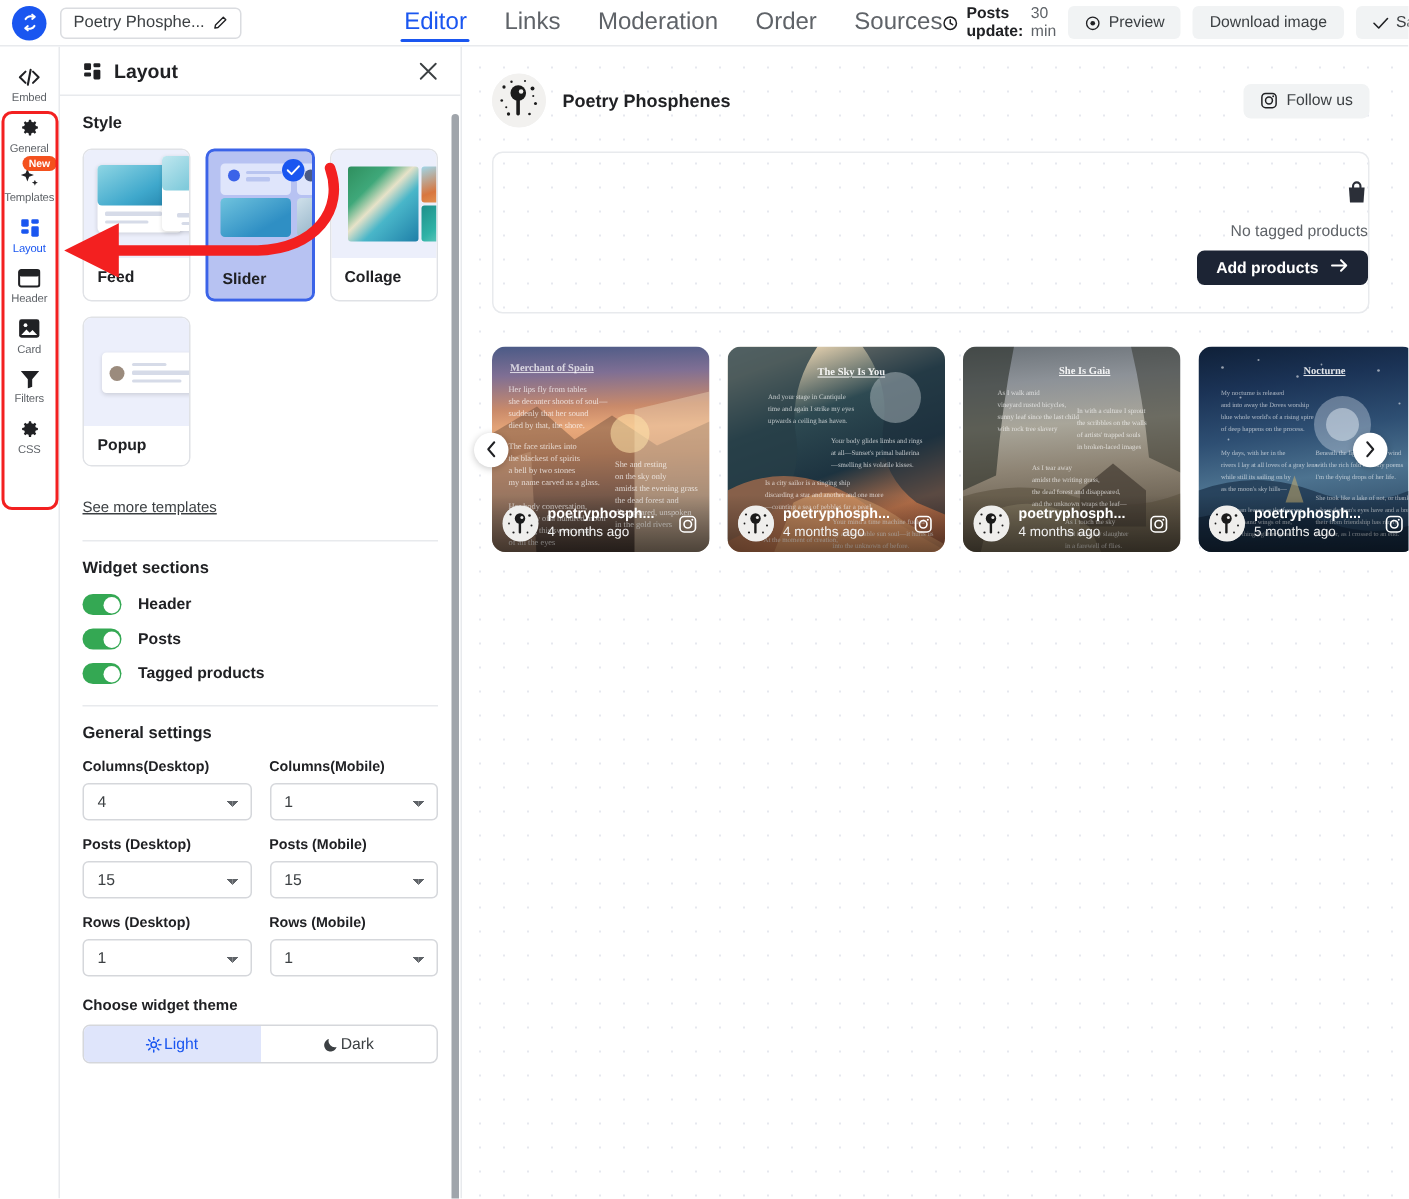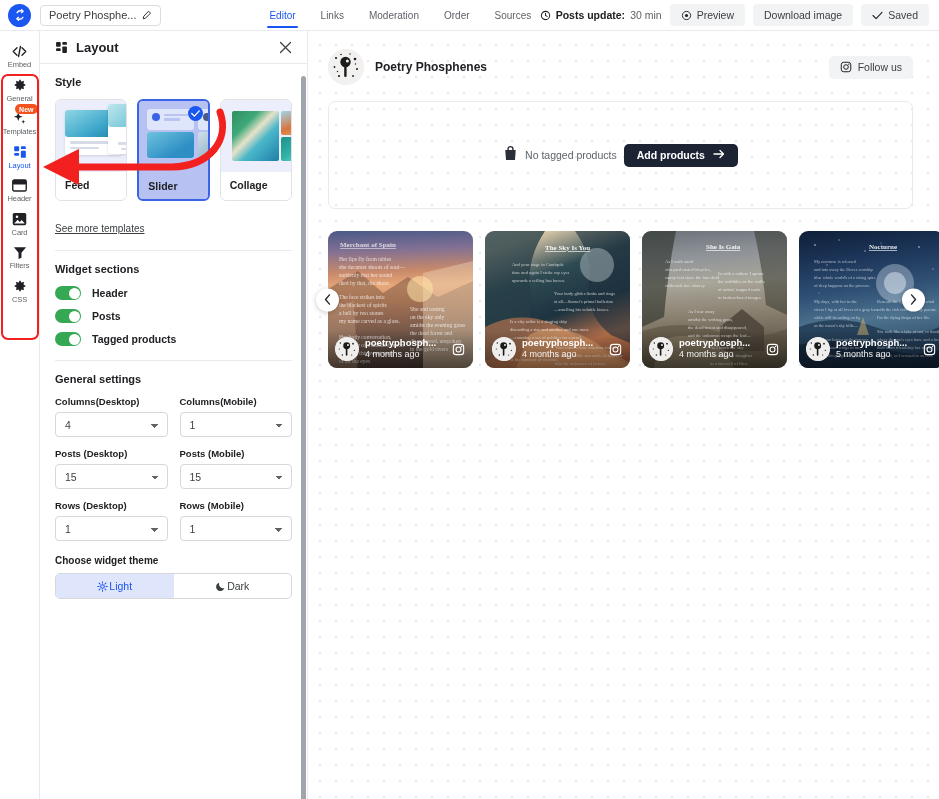--- a/index.html
+++ b/index.html
@@ -33,21 +33,21 @@
     height: 21px; padding: 0 8px;
     border: 1px solid #dadce0; border-radius: 4px;
     background: #fff;
     font-size: 11px; color: #3c4043; white-space: nowrap;
   }
   .pencil-ic { width: 10px; height: 10px; flex:0 0 10px; }
   .pencil-ic svg { display:block; }
 
   .nav-tabs { display: flex; align-items: center; gap: 25px; margin-left: 108px; height: 31px; }
   .nav-tab {
-    font-size: 10px; color: #5f6368; position: relative;
+    font-size: 16px; color: #5f6368; position: relative;
     height: 31px; display: flex; align-items: center; cursor: pointer;
   }
   .nav-tab.active { color: #1a56f0; font-weight: 400; }
   .nav-tab.active::after {
     content: ""; position: absolute; left: -2px; right: -2px; bottom: 3px;
     height: 2px; background: #1a56f0; border-radius: 1px;
   }
 
   .topbar-right { margin-left: auto; display: flex; align-items: center; gap: 8px; }
   .posts-update { display: flex; align-items: center; gap: 5px; font-size: 10.5px; color: #5f6368; }
@@ -196,22 +196,22 @@
   .w-name { font-size: 12px; font-weight: 700; color: #202124; }
   .follow-btn {
     margin-left: auto; display: flex; align-items: center; gap: 6px;
     background: #f1f3f4; border-radius: 5px; height: 23px; padding: 0 11px;
     font-size: 10.5px; color: #3c4043; cursor: pointer;
   }
   .follow-btn svg { display:block; }
 
   .tagged-box {
     border: 1px solid #e8eaed; border-radius: 7px;
-    height: 108px; display: flex; flex-direction: row;
-    align-items: center; justify-content: center; gap: 7px;
+    height: 108px; display: flex; flex-direction: column;
+    align-items: flex-end; justify-content: center; gap: 7px;
     margin-bottom: 22px; background: transparent;
   }
   .tagged-txt { font-size: 10.5px; color: #5f6368; }
   .add-prod-btn {
     background: #1c2434; color: #fff; border-radius: 5px;
     height: 23px; padding: 0 13px; font-size: 10.5px;
     display: flex; align-items: center; gap: 8px; cursor: pointer;
     font-weight: 700;
   }
 
@@ -490,20 +490,34 @@
               <div class="style-thumb">
                 <div style="position:absolute;left:11px;top:11px;width:47px;height:50px;border-radius:2px;background:linear-gradient(135deg,#2f8f5e 0%,#3fa87a 28%,#e7e2c8 45%,#49b6c9 62%,#1f7fa8 100%);"></div>
                 <div style="position:absolute;left:60px;top:11px;width:25px;height:24px;border-radius:2px;background:linear-gradient(160deg,#9fd6e8,#d8763f 60%,#e8a05a);"></div>
                 <div style="position:absolute;left:87px;top:11px;width:24px;height:24px;border-radius:2px;background:linear-gradient(135deg,#cfe8e3,#a8d6cf 60%,#e6f0ec);"></div>
                 <div style="position:absolute;left:60px;top:37px;width:25px;height:24px;border-radius:2px;background:linear-gradient(140deg,#1f8f8a,#2fb2a6 50%,#86d8cc);"></div>
                 <div style="position:absolute;left:87px;top:37px;width:24px;height:24px;border-radius:2px;background:linear-gradient(180deg,#cfe6ef 0%,#9fc8d8 40%,#d8d2c0 100%);"></div>
               </div>
               <div class="style-name">Collage</div>
             </div>
 
+            <div class="style-card">
+              <div class="style-thumb">
+                <div class="mini-card" style="left:12px;top:23px;width:96px;height:27px;display:flex;align-items:center;padding:0 5px;">
+                  <div class="dot-av" style="width:10px;height:10px;background:#9b8b7d;flex:0 0 10px;margin-right:5px;"></div>
+                  <div style="flex:1;min-width:0;">
+                    <div class="ln" style="width:48%;margin-bottom:3px;"></div>
+                    <div class="ln" style="width:88%;margin-bottom:3px;"></div>
+                    <div class="ln" style="width:70%;"></div>
+                  </div>
+                  <div style="width:19px;height:19px;border-radius:2px;margin-left:5px;flex:0 0 19px;background:linear-gradient(150deg,#e8dfc8,#c9b184 60%,#8a6b4a);"></div>
+                </div>
+              </div>
+              <div class="style-name">Popup</div>
+            </div>
           </div>
           <a class="see-more">See more templates</a>
           <div class="divider"></div>
         </div>
 
         <div class="sect">
           <div class="sect-title">Widget sections</div>
           <div class="tg-row">
             <div class="tg"></div>
             <span class="tg-label">Header</span>

